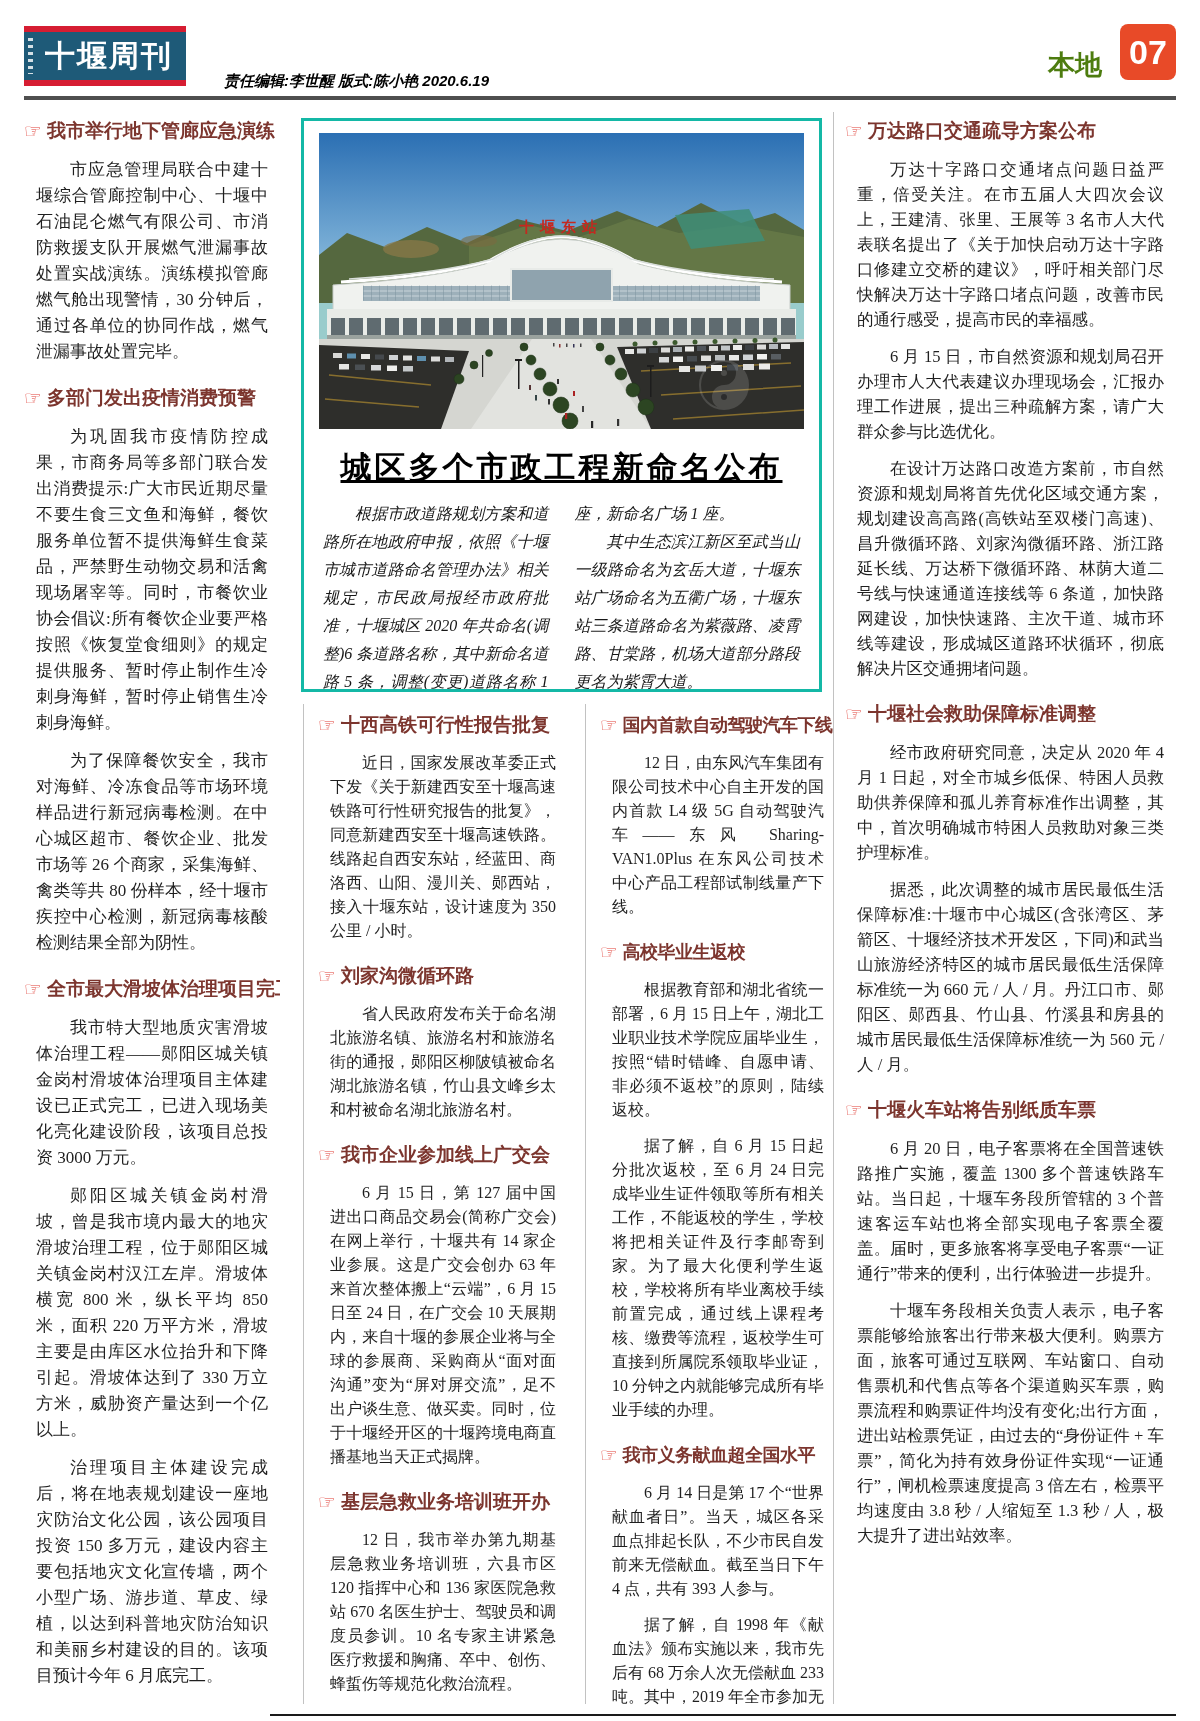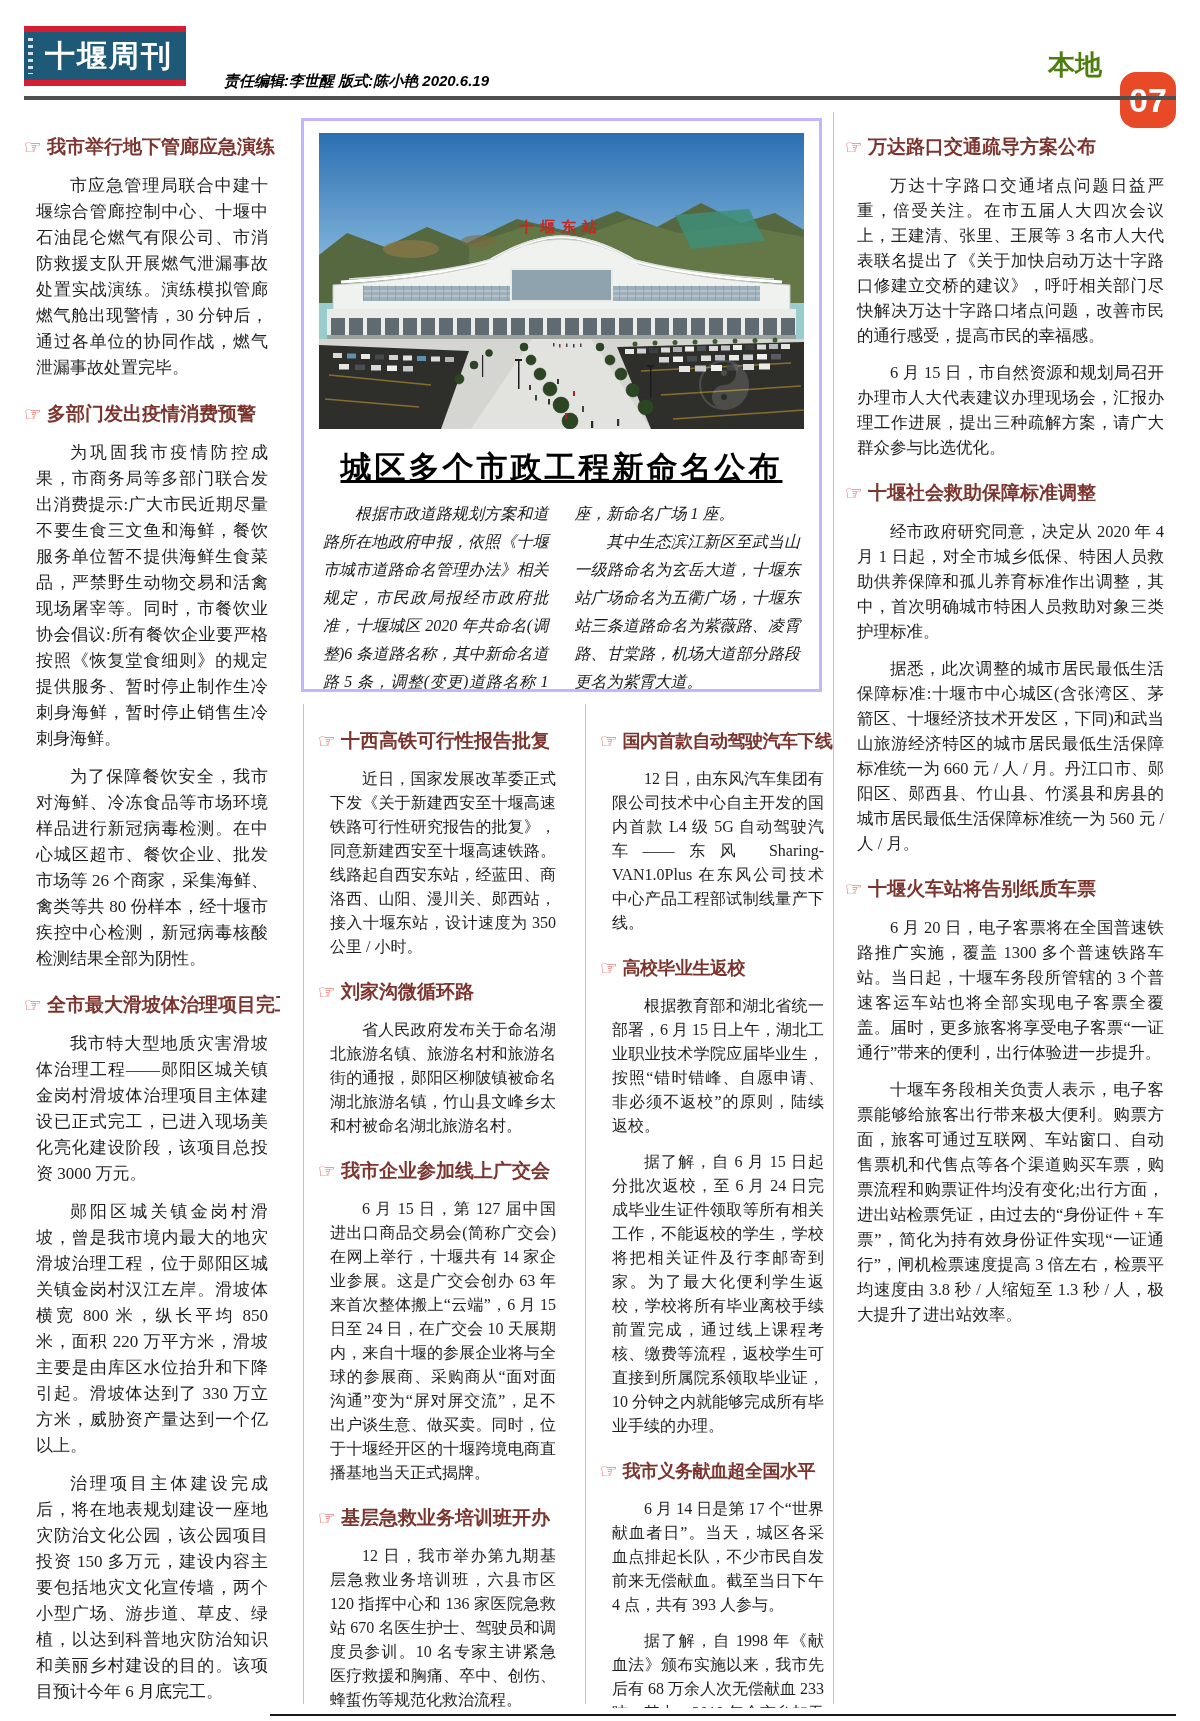--- a/index.html
+++ b/index.html
@@ -26,24 +26,23 @@
   .editor-line {
     position:absolute; left:200px; bottom:4px;
     font:bold italic 15px/1 "Liberation Sans","DejaVu Sans",sans-serif; color:#000;
   }
   .section-label {
     position:absolute; left:1024px; top:28px;
     font:bold 27px/1 "Liberation Sans","DejaVu Sans",sans-serif; color:#4d7c0f;
   }
   .page-badge {
     position:absolute; left:1096px; top:0; width:56px; height:56px;
-    background:#e84a28; border-radius:16px; color:#fff;
+    background:#e84a28; border-radius:8px; color:#fff;
     display:flex; align-items:center; justify-content:center;
     font:bold 34px/1 "Liberation Sans","DejaVu Sans",sans-serif;
-    margin-top:48px;
   }
   .head-rule { position:absolute; left:24px; top:96px; width:1152px; height:0;
     border-top:4px solid #4f4f4f; }
   .bottom-rule { position:absolute; left:270px; top:1714px; width:906px; height:2px; background:#1a1a1a; }
 
   
   .vsep { position:absolute; width:1px; background:#c2c2c2; }
   #vsep-left  { left:303px; top:704px; height:1000px; }
   #vsep-mid   { left:585px; top:704px; height:1000px; }
   #vsep-right { left:833px; top:112px; height:1592px; }
@@ -51,32 +50,32 @@
   .newscol { position:absolute; overflow:hidden; }
   #col1 { left:24px;  top:110px; width:256px; height:1600px; font-size:17px;   line-height:26px; }
   #col2 { left:318px; top:704px; width:250px; height:1004px; font-size:16px;   line-height:24px; }
   #col3 { left:600px; top:704px; width:236px; height:1004px; font-size:16px;   line-height:24px; }
   #col4 { left:845px; top:110px; width:331px; height:1600px; font-size:16.5px; line-height:25px; }
 
   .headline {
     color:#7c352e; font:bold 19px/1.3 "Liberation Sans","DejaVu Sans",sans-serif;
     margin:20px 0 13px; white-space:nowrap; letter-spacing:0;
   }
-  .article:first-child .headline { margin-top:24px; }
+  .article:first-child .headline { margin-top:8px; }
   #col3 .headline { font-size:18px; letter-spacing:-0.5px; }
   .hand {
     color:#e04038; font-size:20px; margin-right:5px; font-weight:normal;
     vertical-align:-1px;
   }
   .newscol p { margin:12px; text-indent:2em; text-align:justify; }
 
   
   .featurebox {
     position:absolute; left:301px; top:118px; width:521px; height:574px;
-    border:3px solid #c4b5fd; box-sizing:border-box; padding:12px 15px;
+    border:3px solid #14b8a6; box-sizing:border-box; padding:12px 15px;
     background:#fff; overflow:hidden;
   }
   .photo { width:485px; height:296px; overflow:hidden; background:#9cc; }
   .photo svg { display:block; }
   .feature-title {
     margin:20px 0 12px; text-align:center; color:#000;
     font:bold 31px/1.2 "Liberation Serif","DejaVu Serif",serif; letter-spacing:3px;text-decoration:underline;
   }
   .fcols { display:flex; gap:26px; padding:0 4px; margin-top:14px; }
   .fcol { flex:1; font-style:italic; font-size:16px; line-height:28px; color:#171717; }
@@ -327,20 +326,21 @@
       <p>6 月 14 日是第 17 个“世界献血者日”。当天，城区各采血点排起长队，不少市民自发前来无偿献血。截至当日下午 4 点，共有 393 人参与。</p>
       <p>据了解，自 1998 年《献血法》颁布实施以来，我市先后有 68 万余人次无偿献血 233 吨。其中，2019 年全市参加无偿献血共计 49125 人次、无偿献血总量达到 17.97 吨，超过全国和全省的平均水平，我市连续第七次被评为全国无偿献血先进市。</p>
     </div>
   </div>
 
   <div class="newscol" id="col4">
     <div class="article">
       <h3 class="headline"><span class="hand">☞</span><span>万达路口交通疏导方案公布</span></h3>
       <p>万达十字路口交通堵点问题日益严重，倍受关注。在市五届人大四次会议上，王建清、张里、王展等 3 名市人大代表联名提出了《关于加快启动万达十字路口修建立交桥的建议》，呼吁相关部门尽快解决万达十字路口堵点问题，改善市民的通行感受，提高市民的幸福感。</p>
       <p>6 月 15 日，市自然资源和规划局召开办理市人大代表建议办理现场会，汇报办理工作进展，提出三种疏解方案，请广大群众参与比选优化。</p>
+      <p>在设计万达路口改造方案前，市自然资源和规划局将首先优化区域交通方案，规划建设高高路(高铁站至双楼门高速)、昌升微循环路、刘家沟微循环路、浙江路延长线、万达桥下微循环路、林荫大道二号线与快速通道连接线等 6 条道，加快路网建设，加快快速路、主次干道、城市环线等建设，形成城区道路环状循环，彻底解决片区交通拥堵问题。</p>
     </div>
     <div class="article">
       <h3 class="headline"><span class="hand">☞</span><span>十堰社会救助保障标准调整</span></h3>
       <p>经市政府研究同意，决定从 2020 年 4 月 1 日起，对全市城乡低保、特困人员救助供养保障和孤儿养育标准作出调整，其中，首次明确城市特困人员救助对象三类护理标准。</p>
       <p>据悉，此次调整的城市居民最低生活保障标准:十堰市中心城区(含张湾区、茅箭区、十堰经济技术开发区，下同)和武当山旅游经济特区的城市居民最低生活保障标准统一为 660 元 / 人 / 月。丹江口市、郧阳区、郧西县、竹山县、竹溪县和房县的城市居民最低生活保障标准统一为 560 元 / 人 / 月。</p>
     </div>
     <div class="article">
       <h3 class="headline"><span class="hand">☞</span><span>十堰火车站将告别纸质车票</span></h3>
       <p>6 月 20 日，电子客票将在全国普速铁路推广实施，覆盖 1300 多个普速铁路车站。当日起，十堰车务段所管辖的 3 个普速客运车站也将全部实现电子客票全覆盖。届时，更多旅客将享受电子客票“一证通行”带来的便利，出行体验进一步提升。</p>
       <p>十堰车务段相关负责人表示，电子客票能够给旅客出行带来极大便利。购票方面，旅客可通过互联网、车站窗口、自动售票机和代售点等各个渠道购买车票，购票流程和购票证件均没有变化;出行方面，进出站检票凭证，由过去的“身份证件 + 车票”，简化为持有效身份证件实现“一证通行”，闸机检票速度提高 3 倍左右，检票平均速度由 3.8 秒 / 人缩短至 1.3 秒 / 人，极大提升了进出站效率。</p>

